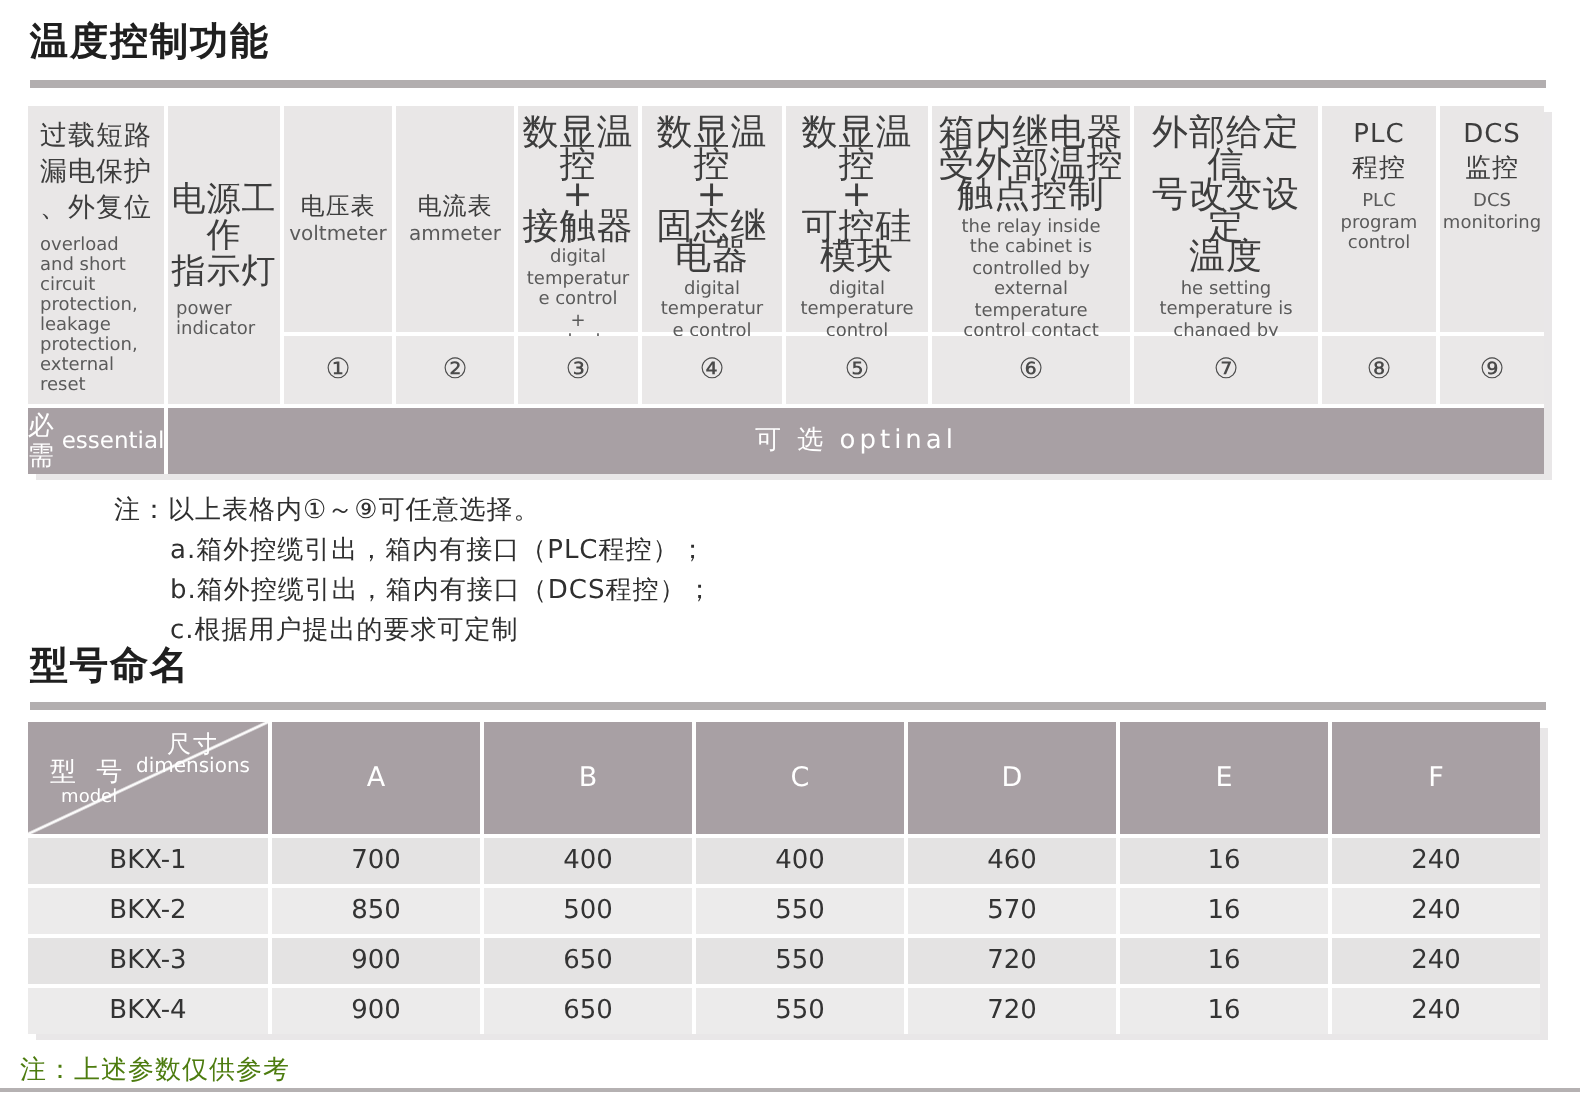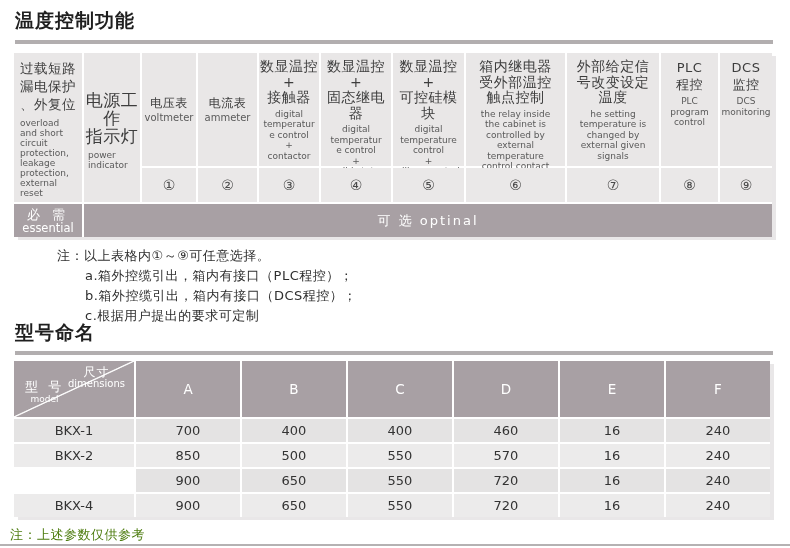--- a/index.html
+++ b/index.html
@@ -7,36 +7,36 @@
        font-family:"DejaVu Sans","Liberation Sans",sans-serif;-webkit-font-smoothing:antialiased;}
   .abs{position:absolute;}
   .sec-title{font-size:19px;font-weight:600;color:#1f1f1f;letter-spacing:1px;}
   .rule{background:#b2aeaf;height:4px;width:758px;left:15px;}
   
   .ftable{left:14px;top:53px;display:grid;background:#fff;
           grid-template-columns:68px 56px 54px 59px 60px 70px 71px 99px 92px 57px 52px;
           grid-template-rows:113px 34px 33px;gap:2px;
           box-shadow:4px 3px 0 rgba(176,170,173,.28);}
   .fc{background:#e9e7e7;display:flex;flex-direction:column;align-items:center;box-sizing:border-box;}
-  .fc .zh{font-size:14px;line-height:15.5px;color:#3d3d3d;white-space:pre-line;text-align:center;letter-spacing:.5px;}
+  .fc .zh{font-size:18px;line-height:15.5px;color:#3d3d3d;white-space:pre-line;text-align:center;letter-spacing:.5px;}
   .fc .en{font-size:9px;line-height:10.5px;color:#5a5a5a;white-space:pre-line;text-align:center;margin-top:3px;}
   .fc.h{grid-row:1;padding-top:6px;}
   .fc.tall{grid-row:1/3;}
   .fc.c1{align-items:flex-start;padding:6px 3px 0 6px;}
   .fc.c1 .zh{text-align:left;font-size:13.5px;line-height:18px;}
   .fc.c1 .en{text-align:left;margin-top:5px;line-height:10px;}
   .fc.c2{justify-content:flex-start;padding-top:38px;}
   .fc.c2 .zh{font-size:17px;line-height:18px;}
   .fc.c2 .en{align-self:flex-start;text-align:left;padding-left:4px;margin-top:6px;line-height:9.5px;}
   .fc.mid{justify-content:center;padding-top:0;}
   .fc.mid .zh{font-size:12px;}
   .fc.mid .en{font-size:10px;margin-top:1px;}
   .fc.plc .zh{font-size:13px;line-height:17px;}
   .fc.num{grid-row:2;justify-content:center;font-size:14px;color:#4a4a4a;background:#eae8e8;}
-  .band{background:#a8a0a4;display:flex;flex-direction:column;align-items:center;justify-content:center;grid-row:3;}
+  .band{background:#a8a0a4;display:flex;flex-direction:row;align-items:center;justify-content:center;grid-row:3;}
   .band .bzh{font-size:13px;color:#fff;letter-spacing:4px;line-height:15px;}
   .band .ben{font-size:11.5px;color:#fff;line-height:13px;}
   .band.opt{grid-column:2/-1;flex-direction:row;}
   .band.opt .bzh{letter-spacing:2px;}
   
   .notes{left:57px;top:246px;font-size:13px;color:#2f2f2f;line-height:20px;letter-spacing:.5px;}
   .notes .ind{margin-left:28px;}
   .note2{left:10px;top:526px;font-size:13px;color:#4d7c0f;letter-spacing:.5px;}
   
   .mtable{left:14px;top:361px;display:grid;background:#fff;
@@ -214,20 +214,21 @@
   <div class="mcell r-odd" style="grid-column:7;grid-row:2">240</div>
 
   <div class="mcell r-even" style="grid-column:1;grid-row:3">BKX-2</div>
   <div class="mcell r-even" style="grid-column:2;grid-row:3">850</div>
   <div class="mcell r-even" style="grid-column:3;grid-row:3">500</div>
   <div class="mcell r-even" style="grid-column:4;grid-row:3">550</div>
   <div class="mcell r-even" style="grid-column:5;grid-row:3">570</div>
   <div class="mcell r-even" style="grid-column:6;grid-row:3">16</div>
   <div class="mcell r-even" style="grid-column:7;grid-row:3">240</div>
 
+  <div class="mcell r-odd" style="grid-column:1;grid-row:4">BKX-3</div>
   <div class="mcell r-odd" style="grid-column:2;grid-row:4">900</div>
   <div class="mcell r-odd" style="grid-column:3;grid-row:4">650</div>
   <div class="mcell r-odd" style="grid-column:4;grid-row:4">550</div>
   <div class="mcell r-odd" style="grid-column:5;grid-row:4">720</div>
   <div class="mcell r-odd" style="grid-column:6;grid-row:4">16</div>
   <div class="mcell r-odd" style="grid-column:7;grid-row:4">240</div>
 
   <div class="mcell r-even" style="grid-column:1;grid-row:5">BKX-4</div>
   <div class="mcell r-even" style="grid-column:2;grid-row:5">900</div>
   <div class="mcell r-even" style="grid-column:3;grid-row:5">650</div>

